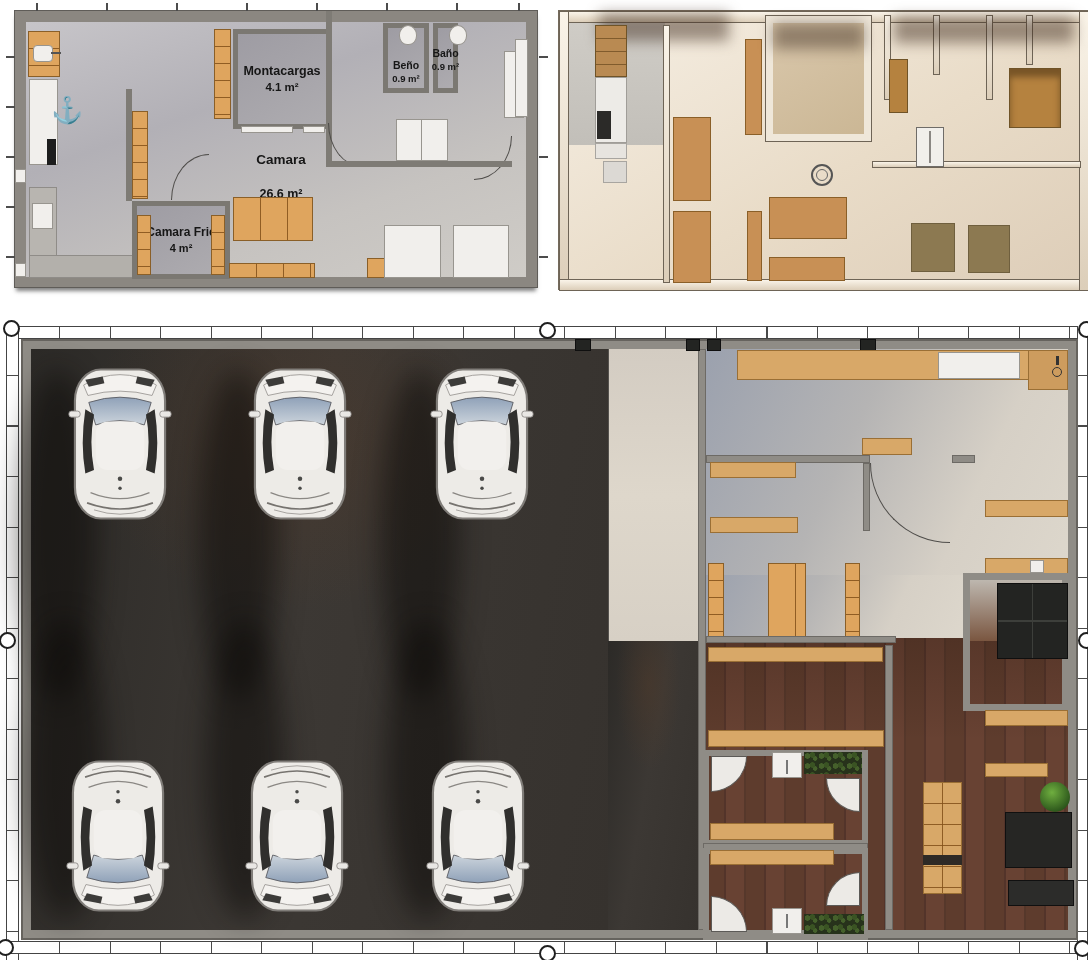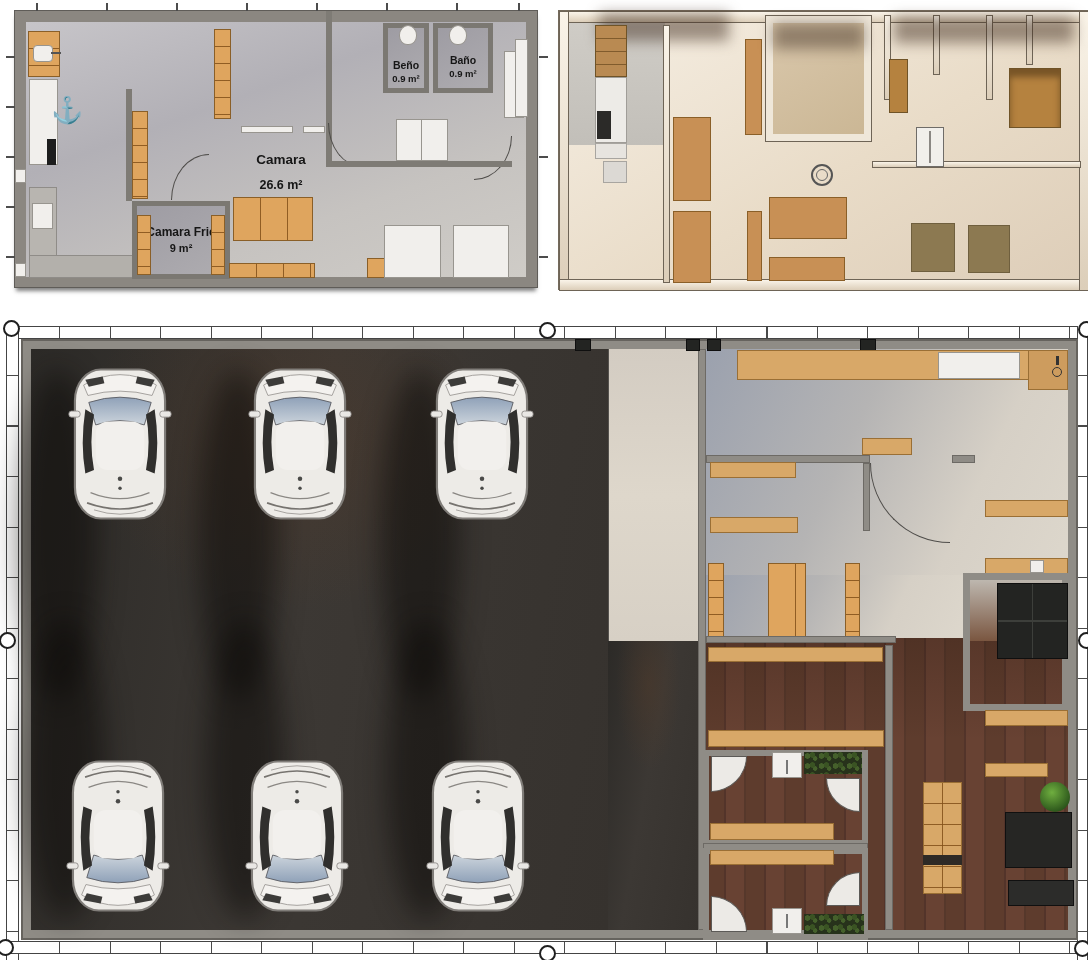--- a/index.html
+++ b/index.html
@@ -111,49 +111,53 @@
   <div class="abs" style="left:14px;top:176px;width:28px;height:74px;background:#b8b5b0;border:1px solid #8f8c88"></div>
   <div class="abs whitefix" style="left:17px;top:192px;width:21px;height:26px"></div>
   <div class="abs" style="left:14px;top:244px;width:104px;height:23px;background:#b3b0ab;border:1px solid #8f8c88"></div>
   <div class="abs whitefix" style="left:0px;top:158px;width:11px;height:14px"></div>
   <div class="abs whitefix" style="left:0px;top:252px;width:11px;height:14px"></div>
 
   <div class="abs wall2" style="left:111px;top:78px;width:6px;height:112px"></div>
   <div class="abs shelf cellsh" style="left:117px;top:100px;width:16px;height:88px"></div>
   <div class="abs shelf cellsh" style="left:199px;top:18px;width:17px;height:90px"></div>
 
+  <div class="abs room2d" style="left:218px;top:18px;width:98px;height:100px">
+    <span class="lbl" style="font-size:12.5px">Montacargas</span>
+    <span class="lbl" style="font-size:11.5px">4.1 m²</span>
+  </div>
   <div class="abs whitefix" style="left:226px;top:115px;width:52px;height:7px"></div>
   <div class="abs whitefix" style="left:288px;top:115px;width:22px;height:7px"></div>
 
   <div class="abs wall2" style="left:311px;top:0px;width:6px;height:156px"></div>
   <div class="abs room2d" style="left:368px;top:12px;width:46px;height:70px;justify-content:flex-end;padding-bottom:3px">
     <span class="lbl" style="font-size:10.5px">Beño</span>
     <span class="lbl" style="font-size:9.5px">0.9 m²</span>
   </div>
   <div class="abs whitefix" style="left:384px;top:14px;width:18px;height:20px;border-radius:50% 50% 45% 45%"></div>
-  <div class="abs room2d" style="left:418px;top:12px;width:60px;height:70px;justify-content:flex-end;padding-bottom:8px">
+  <div class="abs room2d" style="left:418px;top:12px;width:25px;height:70px;justify-content:flex-end;padding-bottom:15px">
     <span class="lbl" style="font-size:10.5px">Baño</span>
     <span class="lbl" style="font-size:9.5px">0.9 m²</span>
   </div>
   <div class="abs whitefix" style="left:434px;top:14px;width:18px;height:20px;border-radius:50% 50% 45% 45%"></div>
   <div class="abs whitefix" style="left:489px;top:40px;width:20px;height:67px"></div>
   <div class="abs whitefix" style="left:381px;top:108px;width:52px;height:42px"></div>
   <div class="abs" style="left:406px;top:108px;width:1px;height:42px;background:#98958f"></div>
   <div class="abs" style="left:313px;top:112px;width:34px;height:44px;border-left:1.5px solid #4e4c49;border-bottom:1.5px solid #4e4c49;border-bottom-left-radius:100%"></div>
   <div class="abs" style="left:459px;top:125px;width:38px;height:44px;border-right:1.5px solid #4e4c49;border-bottom:1.5px solid #4e4c49;border-bottom-right-radius:100%"></div>
   <div class="abs wall2" style="left:311px;top:150px;width:186px;height:6px"></div>
 
   <div class="abs" style="left:196px;top:140px;width:140px;text-align:center">
     <div class="lbl" style="font-size:13.5px">Camara</div>
-    <div class="lbl" style="font-size:12.5px;margin-top:8px">26.6 m²</div>
+    <div class="lbl" style="font-size:12.5px;margin-top:17px">26.6 m²</div>
   </div>
 
   <div class="abs room2d" style="left:117px;top:190px;width:98px;height:78px">
     <span class="lbl" style="font-size:12px">Camara Frie</span>
-    <span class="lbl" style="font-size:11px">9 m²</span>
+    <span class="lbl" style="font-size:11px">4 m²</span>
   </div>
   <div class="abs shelf cellsh" style="left:122px;top:204px;width:14px;height:60px"></div>
   <div class="abs shelf cellsh" style="left:196px;top:204px;width:14px;height:60px"></div>
   <div class="abs" style="left:156px;top:143px;width:38px;height:46px;border-left:1.5px solid #4e4c49;border-top:1.5px solid #4e4c49;border-top-left-radius:100%"></div>
 
   <div class="abs shelf cellsh cellsv" style="left:218px;top:186px;width:80px;height:44px"></div>
   <div class="abs shelf cellsv" style="left:214px;top:252px;width:86px;height:15px"></div>
   <div class="abs shelf cellsh cellsv" style="left:352px;top:247px;width:26px;height:20px"></div>
   <div class="abs whitefix" style="left:369px;top:214px;width:57px;height:53px"></div>
   <div class="abs whitefix" style="left:438px;top:214px;width:56px;height:53px"></div>

